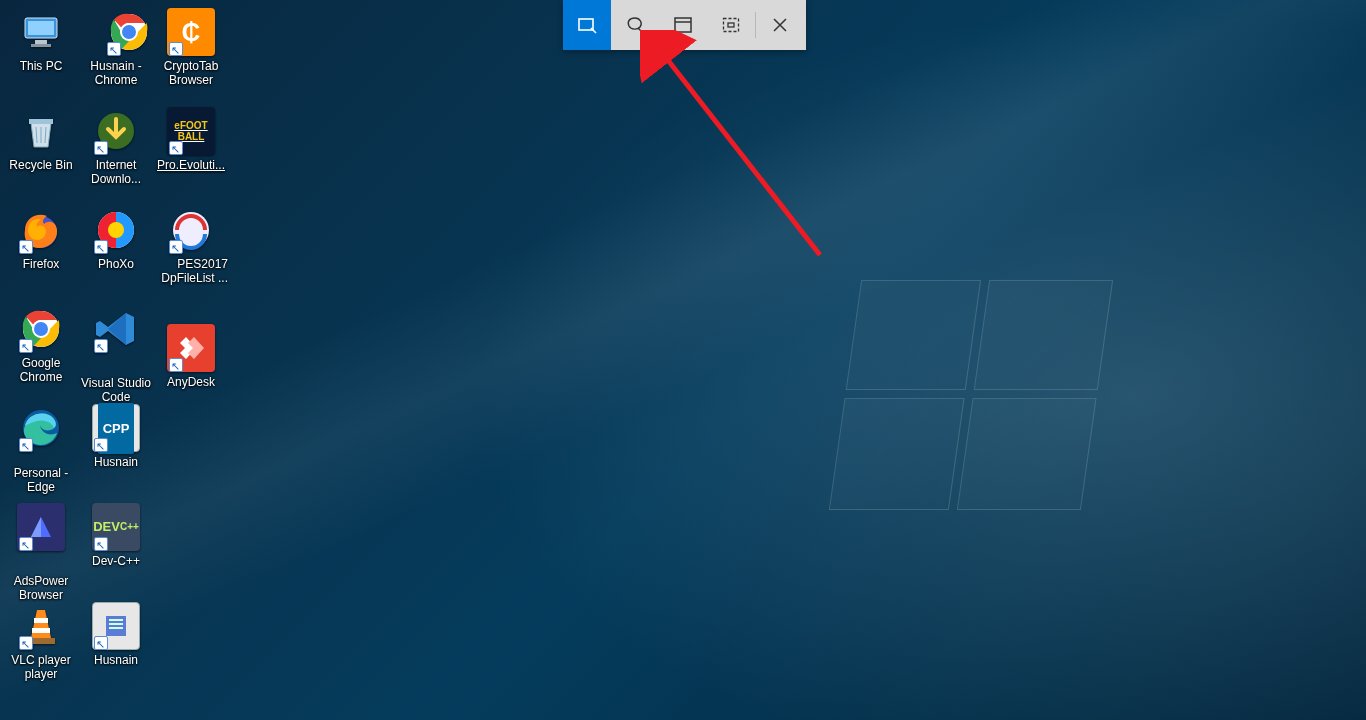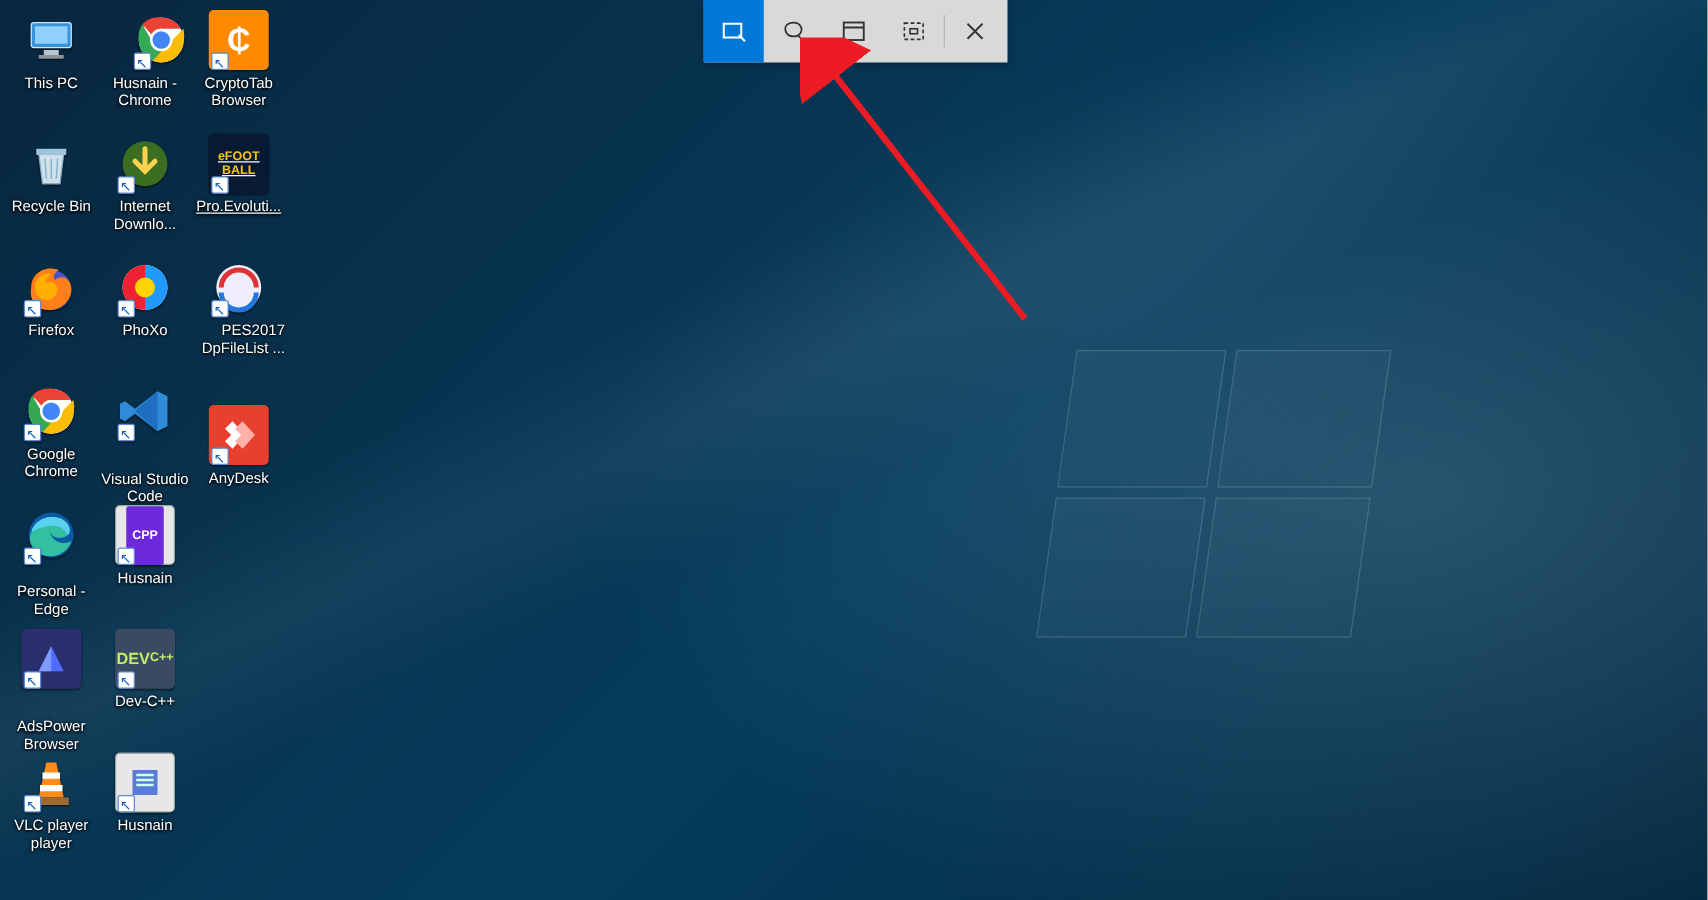--- a/index.html
+++ b/index.html
@@ -213,21 +213,21 @@
             <circle cx="22" cy="22" r="18" fill="#0c59a4"></circle>
             <path d="M6 20c2-10 14-15 24-11 7 3 9 11 4 14-5 3-13 1-13-5 0 8 9 13 17 9-3 10-16 16-26 9C4 31 4 24 6 20z" fill="#32c0a0"></path>
             <path d="M6 20c2-10 14-15 24-11 6 3 9 10 5 13-2-6-10-9-17-7C11 17 7 19 6 20z" fill="#59d2f0"></path>
           </svg>
         </div>
         <div class="lbl">Personal - Edge</div>
       </div>
       <div class="icon" style="left: 79px; top: 404px;">
         <div class="img shortcut">
           <div class="tile" style="background:#e7e7e7;border:1px solid #9aa;">
-            <div style="background:#6d28d9;color:#fff;font-size:10px;padding:18px 5px;border-radius:2px">CPP</div>
+            <div style="background:#0369a1;color:#fff;font-size:13px;padding:18px 5px;border-radius:2px">CPP</div>
           </div>
         </div>
         <div class="lbl">Husnain</div>
       </div>
       <div class="icon" style="left: 4px; top: 503px; gap: 20px;">
         <div class="img shortcut">
           <div class="tile" style="background:#2c2f6e">
             <svg width="28" height="28" viewBox="0 0 28 28">
               <path d="M4 24L14 4l10 20H4z" fill="#4e6cff"></path>
               <path d="M4 24L14 4v20H4z" fill="#7e9bff"></path>

